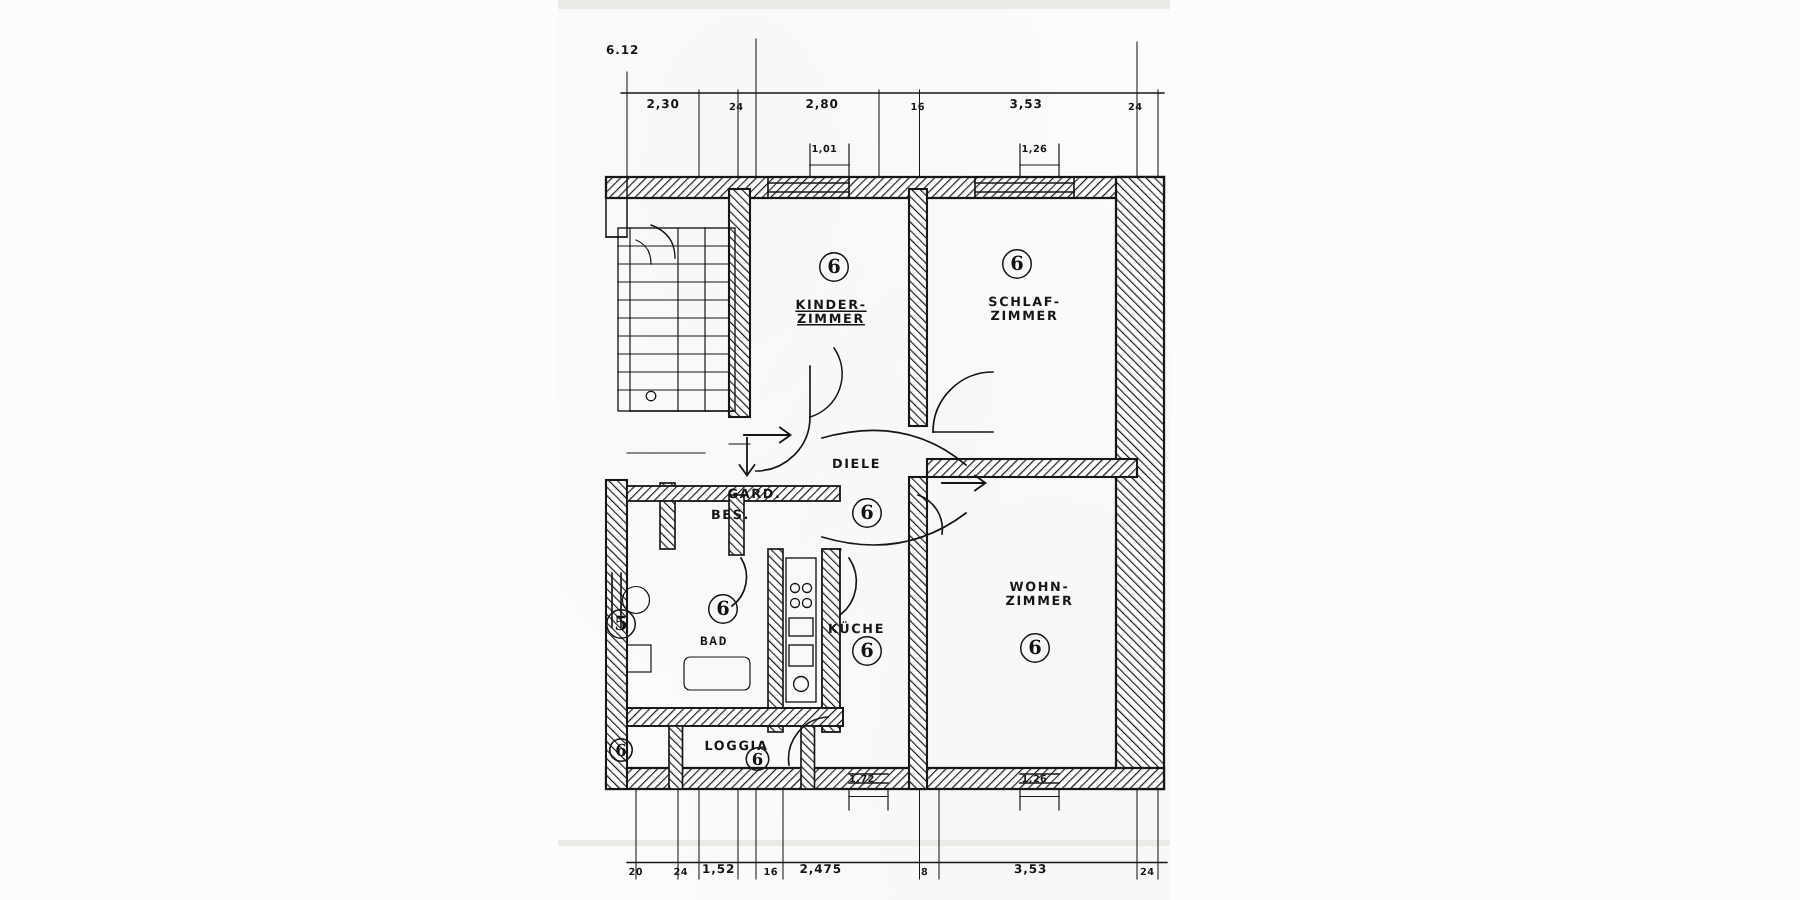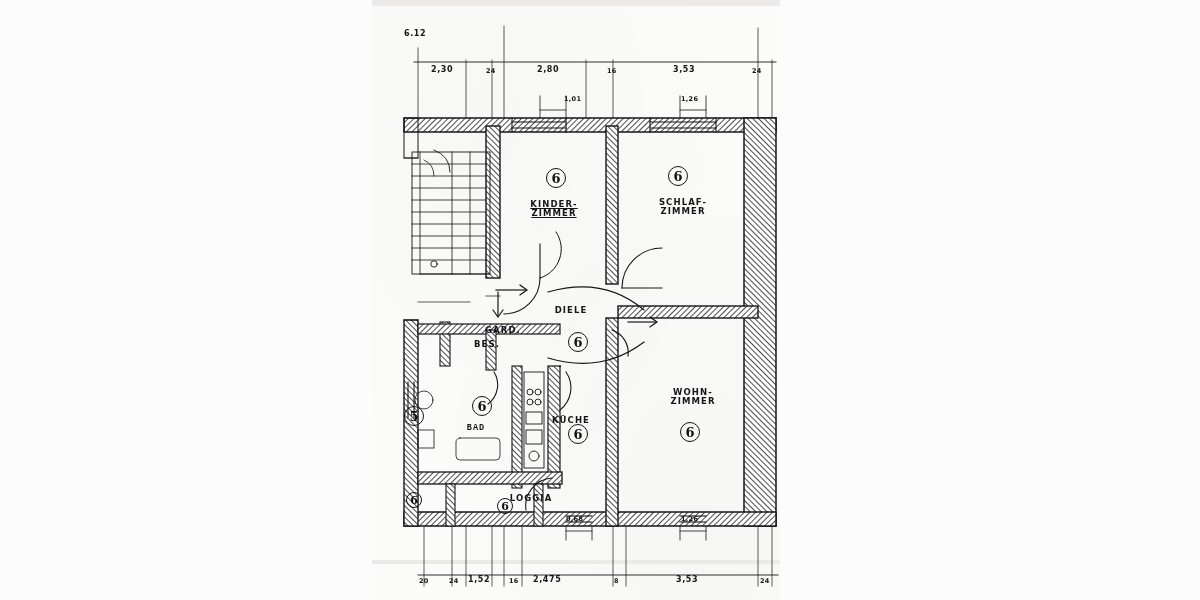--- a/index.html
+++ b/index.html
@@ -274,45 +274,45 @@
 
   <div class="handtxt dim" style="left:404px; top:30px;">6.12</div>
 
   <div class="handtxt dim" style="left:431px; top:66px;">2,30</div>
   <div class="handtxt dim small" style="left:486px; top:68px;">24</div>
   <div class="handtxt dim" style="left:537px; top:66px;">2,80</div>
   <div class="handtxt dim small" style="left:607px; top:68px;">16</div>
   <div class="handtxt dim" style="left:673px; top:66px;">3,53</div>
   <div class="handtxt dim small" style="left:752px; top:68px;">24</div>
 
-  <div class="handtxt dim small" style="left:541px; top:96px;margin-left:23px;">1,01</div>
+  <div class="handtxt dim small" style="left:541px; top:96px;">1,01</div>
   <div class="handtxt dim small" style="left:681px; top:96px;">1,26</div>
 
   <div class="handtxt dim small" style="left:419px; top:578px;">20</div>
   <div class="handtxt dim small" style="left:449px; top:578px;">24</div>
   <div class="handtxt dim" style="left:468px; top:576px;">1,52</div>
   <div class="handtxt dim small" style="left:509px; top:578px;">16</div>
   <div class="handtxt dim" style="left:533px; top:576px;">2,475</div>
   <div class="handtxt dim small" style="left:614px; top:578px;">8</div>
   <div class="handtxt dim" style="left:676px; top:576px;">3,53</div>
   <div class="handtxt dim small" style="left:760px; top:578px;">24</div>
 
-  <div class="handtxt dim small" style="left:566px; top:516px;">0,68</div>
+  <div class="handtxt dim small" style="left:566px; top:516px;">1,72</div>
   <div class="handtxt dim small" style="left:681px; top:516px;">1,26</div>
 
   <div class="handtxt roomlabel" style="left:512px; top:200px; width:84px;text-decoration:underline;">KINDER-
 ZIMMER</div>
   <div class="handtxt roomlabel" style="left:638px; top:198px; width:90px;">SCHLAF-
 ZIMMER</div>
   <div class="handtxt roomlabel" style="left:549px; top:306px; width:44px;">DIELE</div>
   <div class="handtxt roomlabel" style="left:648px; top:388px; width:90px;">WOHN-
 ZIMMER</div>
   <div class="handtxt roomlabel" style="left:549px; top:404px; width:44px;margin-top:12px;">KÜCHE</div>
   <div class="handtxt roomlabel" style="left:458px; top:424px; width:36px;font-family:Liberation Mono, monospace;">BAD</div>
-  <div class="handtxt roomlabel" style="left:463px; top:494px; width:56px;margin-left:40px;">LOGGIA</div>
+  <div class="handtxt roomlabel" style="left:463px; top:494px; width:56px;">LOGGIA</div>
   <div class="handtxt roomlabel" style="left:481px; top:326px; width:44px;">GARD.</div>
   <div class="handtxt roomlabel" style="left:448px; top:340px; width:30px;margin-left:24px;">BES.</div>
 
   <div class="circ" style="left:546px; top:168px;">6</div>
   <div class="circ" style="left:668px; top:166px;">6</div>
   <div class="circ" style="left:568px; top:332px;">6</div>
   <div class="circ" style="left:680px; top:422px;">6</div>
   <div class="circ" style="left:568px; top:424px;">6</div>
   <div class="circ" style="left:472px; top:396px;">6</div>
   <div class="circ sm" style="left:497px; top:498px;">6</div>

